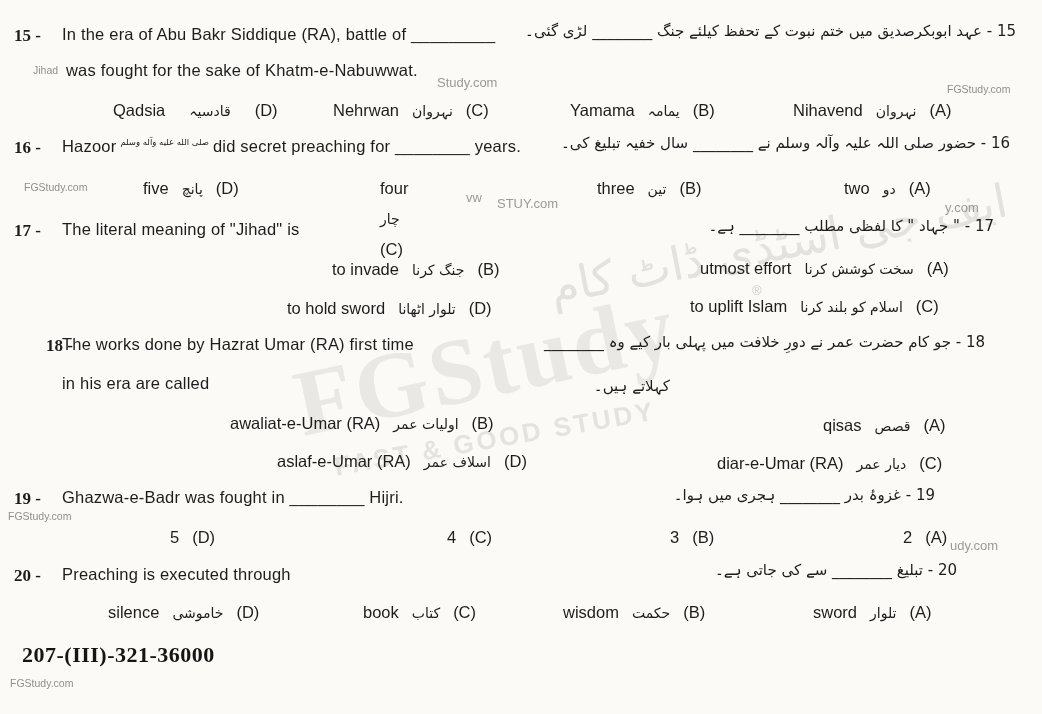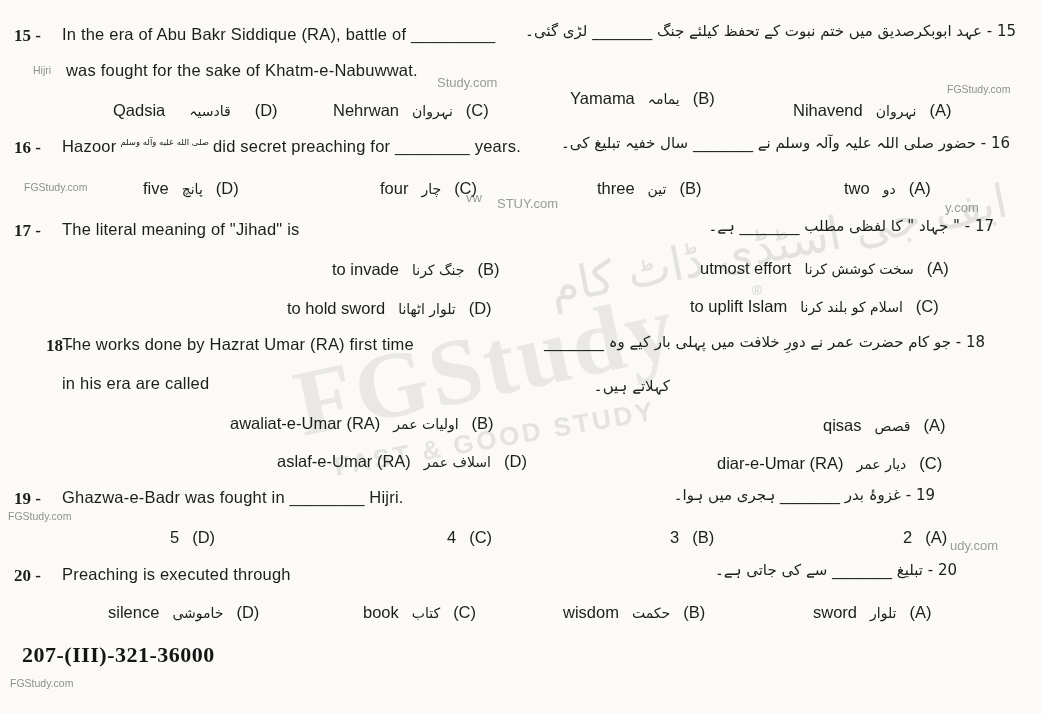--- a/index.html
+++ b/index.html
@@ -35,21 +35,21 @@
       font:700 22px "Liberation Serif",serif;color:#151515;letter-spacing:.5px;}
 </style>
 </head>
 <body>
 
 <div class="wm-brand">FGStudy</div>
 <div class="wm-fast">FAST &amp; GOOD STUDY</div>
 <div class="wm-urdu">ایف جی اسٹڈی ڈاٹ کام</div>
 <div class="wm-reg">®</div>
 
-<div class="wm" style="left:33px;top:64px;">Hijri</div>
+<div class="wm" style="left:33px;top:64px;">Jihad</div>
 <div class="wm wm-tiny" style="left:437px;top:75px;">Study.com</div>
 <div class="wm" style="left:947px;top:83px;">FGStudy.com</div>
 <div class="wm" style="left:24px;top:181px;">FGStudy.com</div>
 <div class="wm wm-tiny" style="left:466px;top:190px;">vw</div>
 <div class="wm wm-tiny" style="left:497px;top:196px;">STUY.com</div>
 <div class="wm wm-tiny" style="left:945px;top:200px;">y.com</div>
 <div class="wm" style="left:8px;top:510px;">FGStudy.com</div>
 <div class="wm wm-tiny" style="left:950px;top:538px;">udy.com</div>
 <div class="wm" style="left:10px;top:677px;">FGStudy.com</div>
 
@@ -61,41 +61,41 @@
 <span class="opt" style="left:113px;top:101px;gap:24px;">
   <span>Qadsia</span>
   <span class="our">قادسیہ</span>
   <span>(D)</span>
 </span>
 <span class="opt" style="left:333px;top:101px;">
   <span>Nehrwan</span>
   <span class="our">نہروان</span>
   <span>(C)</span>
 </span>
-<span class="opt" style="left:570px;top:89px;text-align:right;">
+<span class="opt" style="left:570px;top:101px;text-align:right;">
   <span>Yamama</span>
   <span class="our">یمامہ</span>
   <span>(B)</span>
 </span>
 <span class="opt" style="left:793px;top:101px;">
   <span>Nihavend</span>
   <span class="our">نہروان</span>
   <span>(A)</span>
 </span>
 
 <span class="t num" style="left:14px;top:138px;">16 -</span>
 <span class="t en" style="left:62px;top:137px;"><span>Hazoor</span><span class="hon">صلى الله عليه وآله وسلم</span><span>did secret preaching for ________ years.</span></span>
 <span class="urb" style="right:32px;top:134px;">16 - حضور صلی اللہ علیہ وآلہ وسلم نے ________ سال خفیہ تبلیغ کی۔</span>
 
 <span class="opt" style="left:143px;top:179px;">
   <span>five</span>
   <span class="our">پانچ</span>
   <span>(D)</span>
 </span>
-<span class="opt" style="left:380px;top:179px;">
+<span class="opt" style="left:380px;top:179px;flex-direction:column;">
   <span>four</span>
   <span class="our">چار</span>
   <span>(C)</span>
 </span>
 <span class="opt" style="left:597px;top:179px;">
   <span>three</span>
   <span class="our">تین</span>
   <span>(B)</span>
 </span>
 <span class="opt" style="left:844px;top:179px;">

